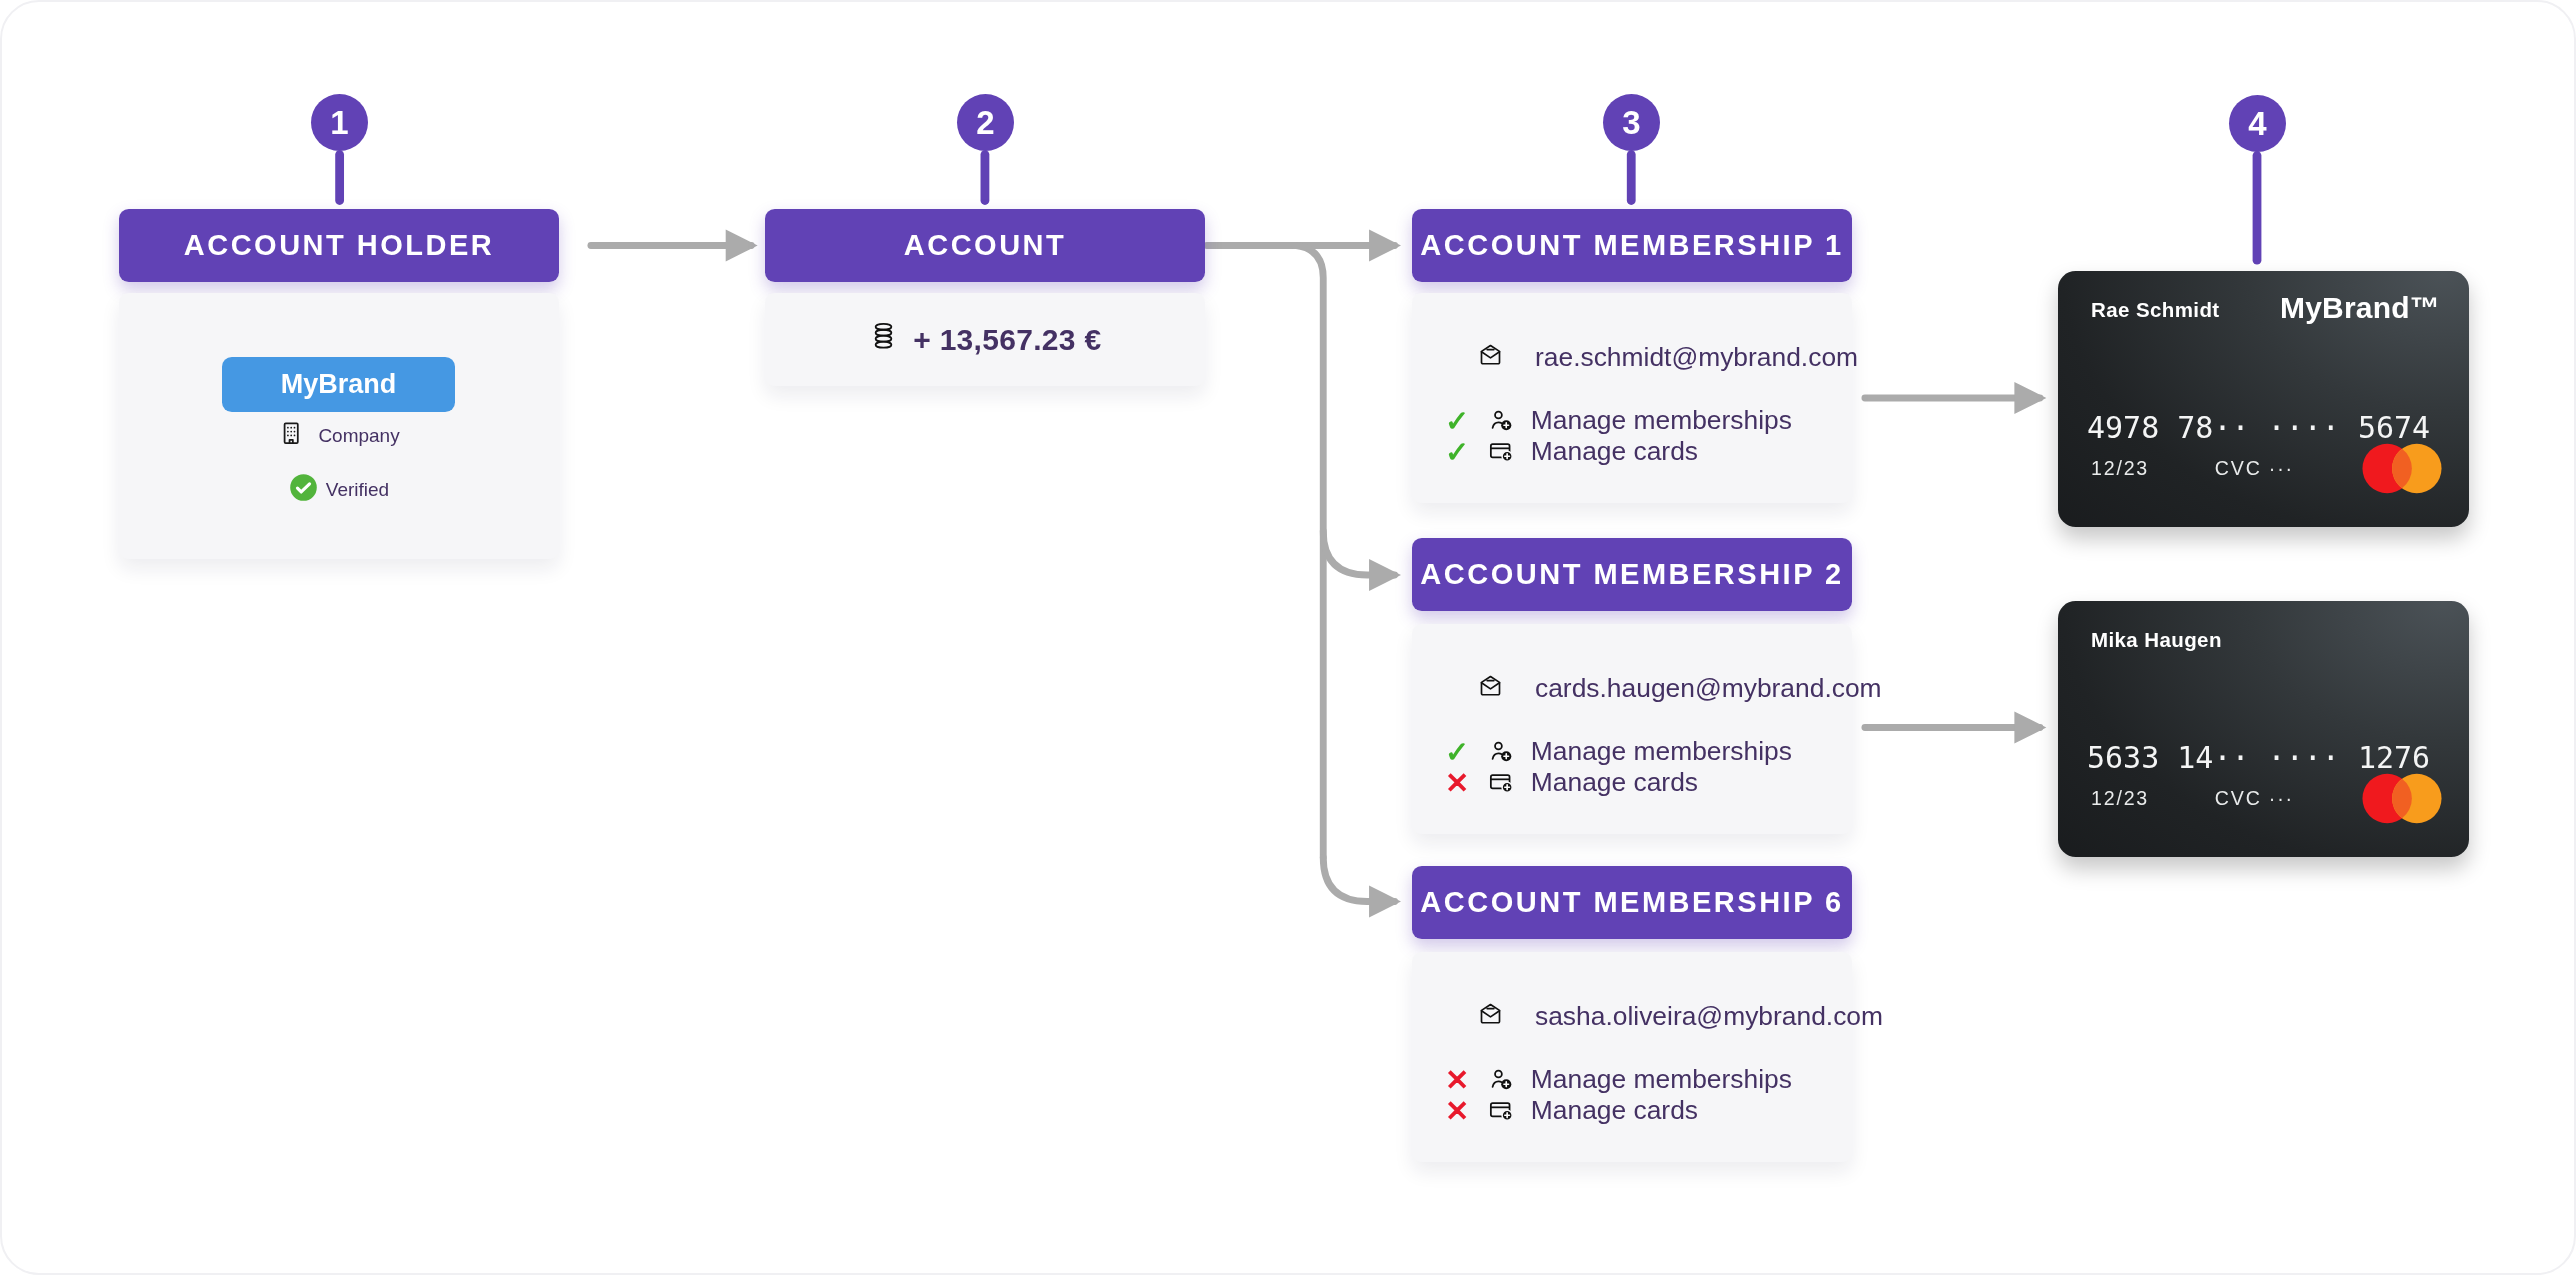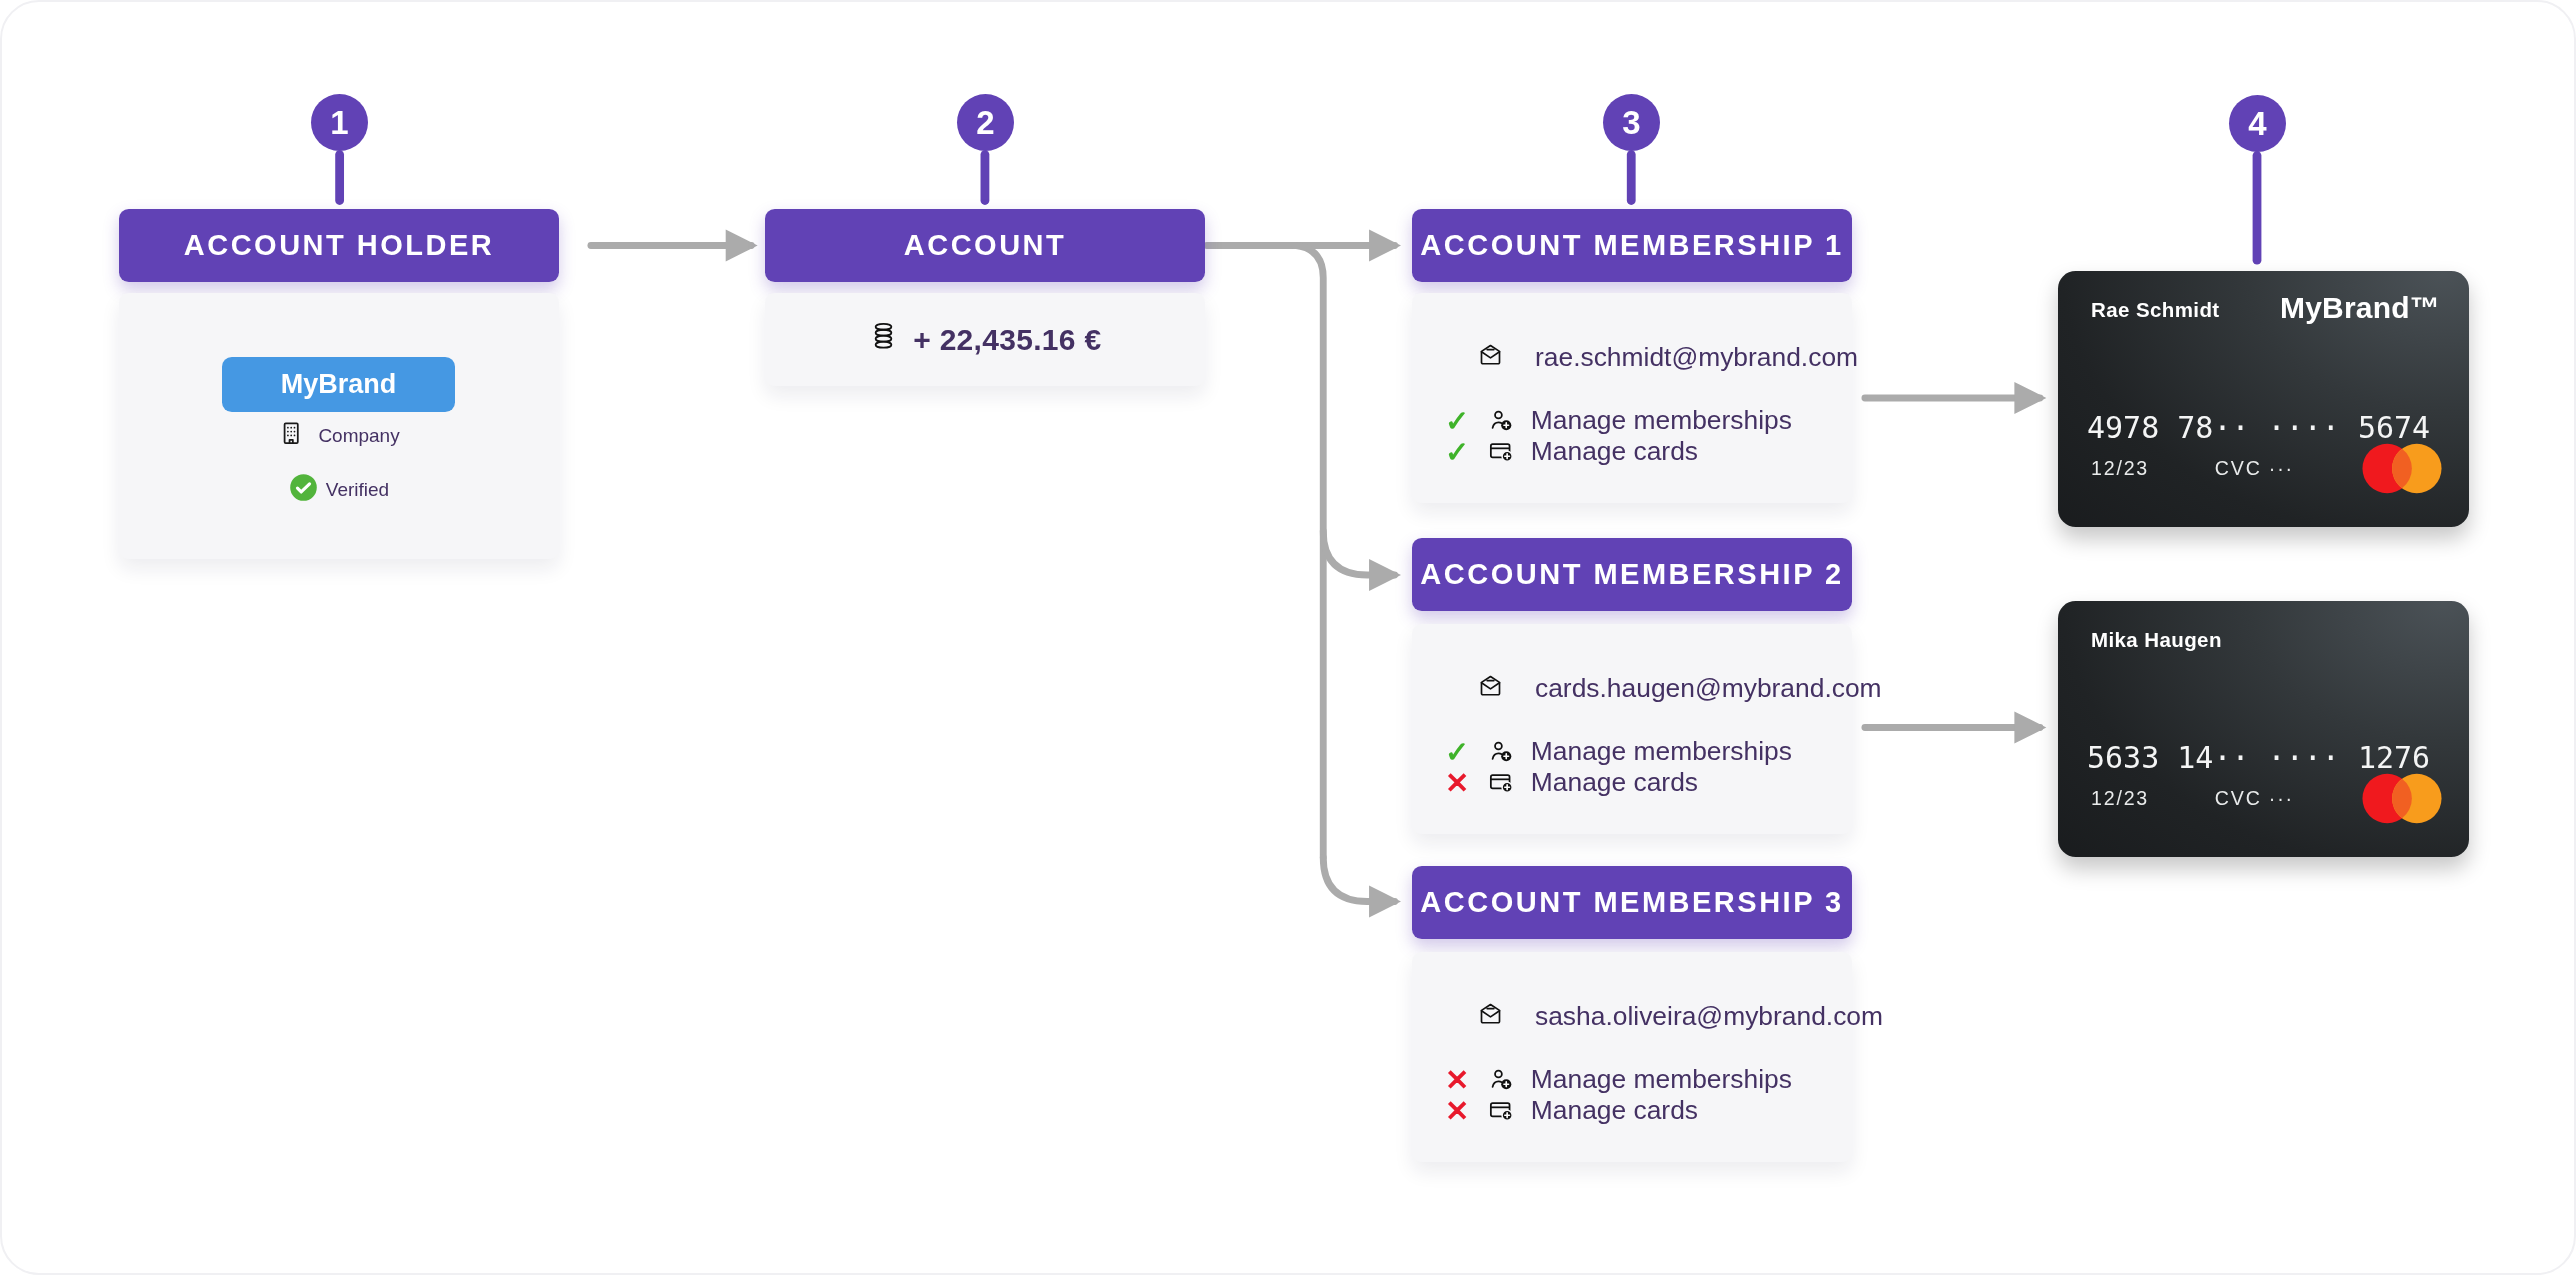--- a/index.html
+++ b/index.html
@@ -127,21 +127,21 @@
   </div>
   <div class="body-card balance-card" style="left:763px;top:291px;">
     <span>
       <svg width="29" height="31" viewBox="0 0 24 26" fill="none" stroke="#111" stroke-width="1.5">
         <ellipse cx="12" cy="4" rx="6.6" ry="2.5"></ellipse>
         <ellipse cx="12" cy="9" rx="6.6" ry="2.5"></ellipse>
         <ellipse cx="12" cy="14" rx="6.6" ry="2.5"></ellipse>
         <ellipse cx="12" cy="19" rx="6.6" ry="2.5"></ellipse>
       </svg>
     </span>
-    <span class="balance-text">+ 22,435.16 €</span>
+    <span class="balance-text">+ 13,567.23 €</span>
   </div>
 
   <div class="hd" style="left:1410px;top:207px;">
     <span>ACCOUNT MEMBERSHIP 1</span>
   </div>
   <div class="body-card mem-card" style="left:1410px;top:291px;">
     <div class="email-row">
       <span>
         <svg width="27" height="27" viewBox="0 0 24 24" fill="none" stroke="#111" stroke-width="1.5" stroke-linecap="round" stroke-linejoin="round">
           <path d="M4 9.2 L12 4 L20 9.2 V19 a1.2 1.2 0 0 1 -1.2 1.2 H5.2 A1.2 1.2 0 0 1 4 19 Z"></path>
@@ -219,21 +219,21 @@
           </g>
           <circle cx="17.4" cy="16.6" r="4.6" fill="#111" stroke="#F6F6F8" stroke-width="1.4"></circle>
           <path d="M17.4 14.5v4.2M15.3 16.6h4.2" stroke="#fff" stroke-width="1.5" stroke-linecap="round"></path>
         </svg>
       </span>
       <span class="plabel">Manage cards</span>
     </div>
   </div>
 
   <div class="hd" style="left:1410px;top:864px;">
-    <span>ACCOUNT MEMBERSHIP 3</span>
+    <span>ACCOUNT MEMBERSHIP 6</span>
   </div>
   <div class="body-card mem-card" style="left:1410px;top:950px;">
     <div class="email-row">
       <span>
         <svg width="27" height="27" viewBox="0 0 24 24" fill="none" stroke="#111" stroke-width="1.5" stroke-linecap="round" stroke-linejoin="round">
           <path d="M4 9.2 L12 4 L20 9.2 V19 a1.2 1.2 0 0 1 -1.2 1.2 H5.2 A1.2 1.2 0 0 1 4 19 Z"></path>
           <path d="M4 9.6 l8 5.4 8-5.4"></path>
           <path d="M9 7.6h6"></path>
         </svg>
       </span>

